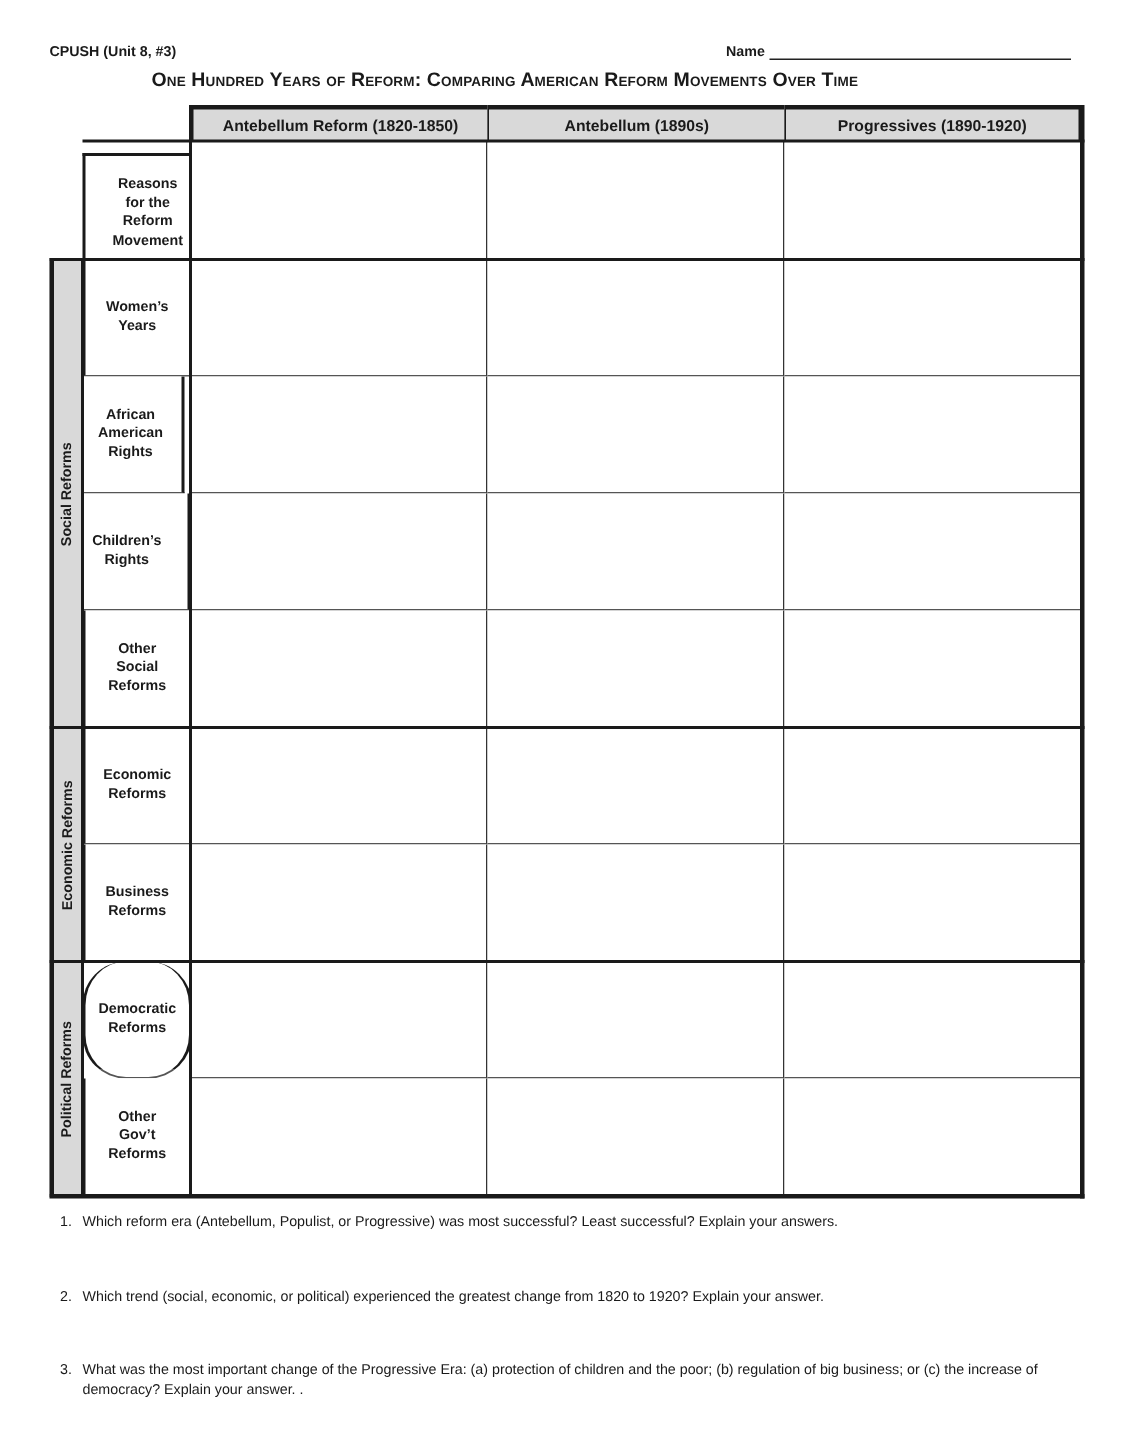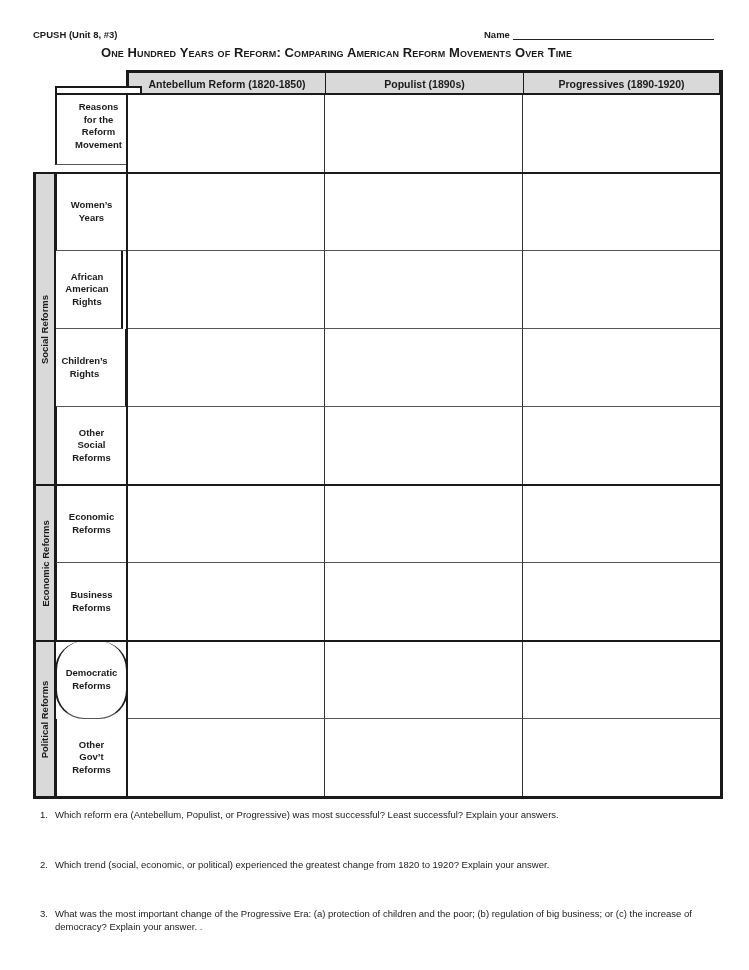--- a/index.html
+++ b/index.html
@@ -28,25 +28,25 @@
   .q .txt { display:block; margin-left:15px; }
 </style>
 </head>
 <body>
 
 <div class="abs course">CPUSH (Unit 8, #3)</div>
 <div class="abs name"><span>Name</span><span class="name-line"></span></div>
 <div class="abs title">One Hundred Years of Reform: Comparing American Reform Movements Over Time</div>
 
 <div class="abs hdr first" style="left:126px;width:200px;">Antebellum Reform (1820-1850)</div>
-<div class="abs hdr mid" style="left:325px;width:199px;">Populist (1890s)</div>
+<div class="abs hdr mid" style="left:325px;width:199px;">Antebellum (1890s)</div>
 <div class="abs hdr last" style="left:523px;width:199px;">Progressives (1890-1920)</div>
 
 <div id="tbody">
-    <div class="abs rowlabel" style="left: 55px; top: 86px; width: 87px; height: 79px; border-top: 2px solid rgb(26, 26, 26);">Reasons
+    <div class="abs rowlabel" style="left: 55px; top: 102px; width: 87px; height: 79px; border-top: 2px solid rgb(26, 26, 26);">Reasons
 for the
 Reform
 Movement</div>
     <div class="abs cell" style="left: 127px; top: 94px; width: 198px; height: 79px;"></div>
     <div class="abs cell" style="left: 325px; top: 94px; width: 198px; height: 79px;"></div>
     <div class="abs cell" style="left: 523px; top: 94px; width: 198px; height: 79px;"></div>
     <div class="abs rowlabel" style="left: 55px; top: 173px; width: 73px; height: 78px;">Women’s
 Years</div>
     <div class="abs cell" style="left: 127px; top: 173px; width: 198px; height: 78px;"></div>
     <div class="abs cell" style="left: 325px; top: 173px; width: 198px; height: 78px;"></div>

